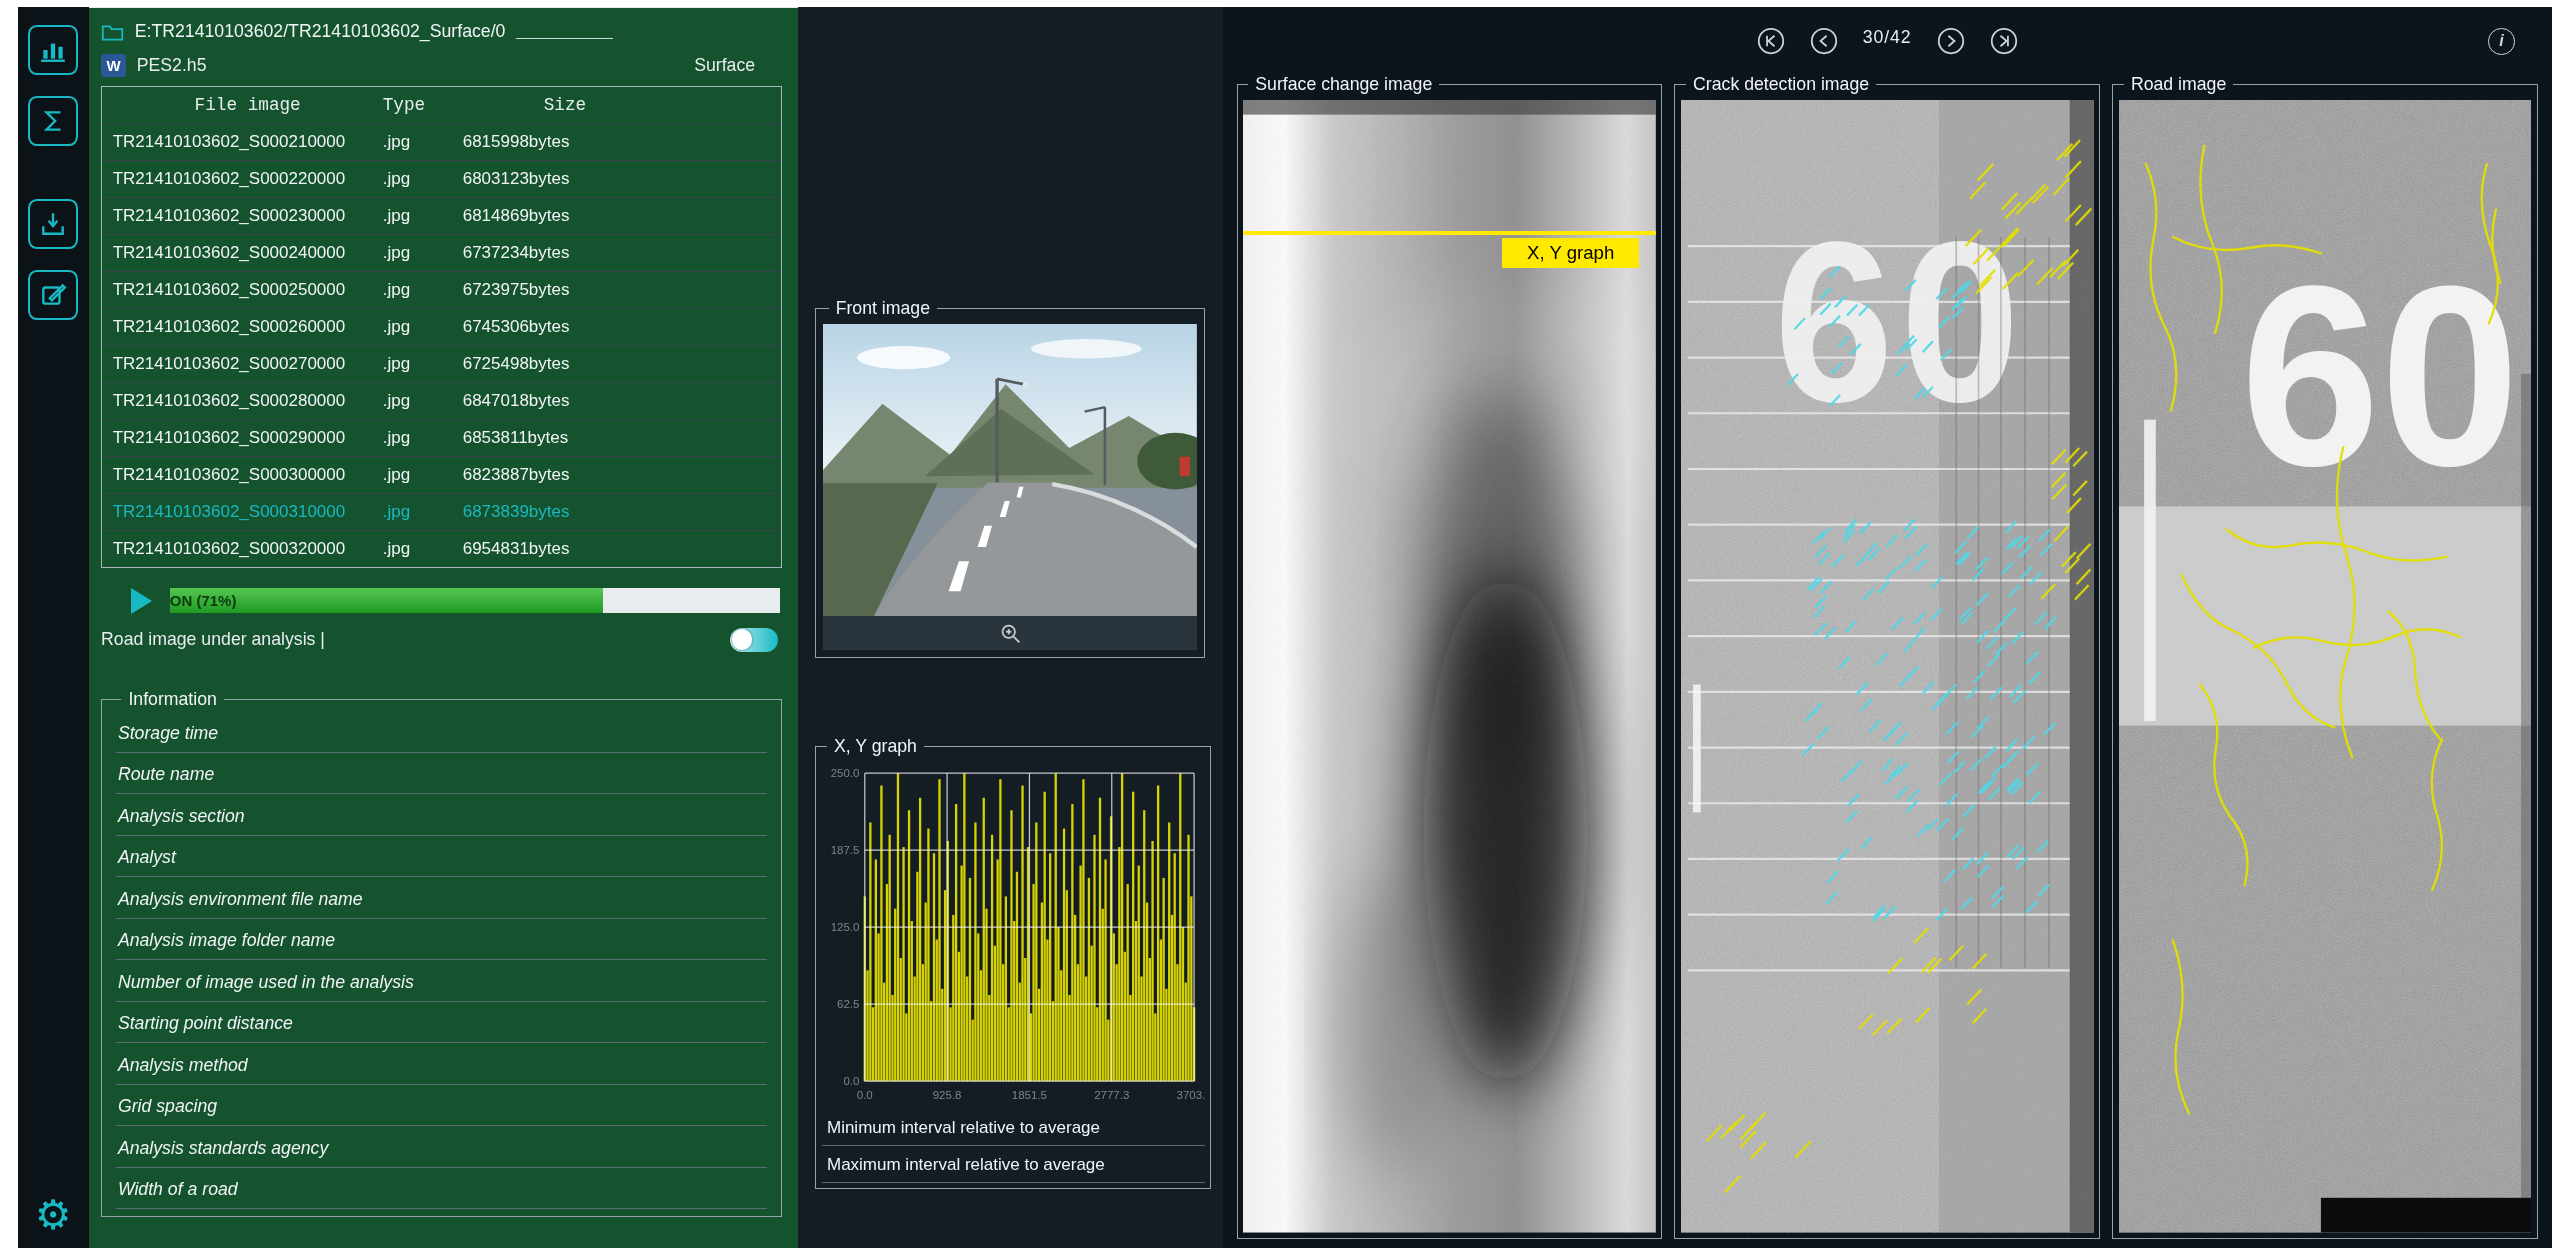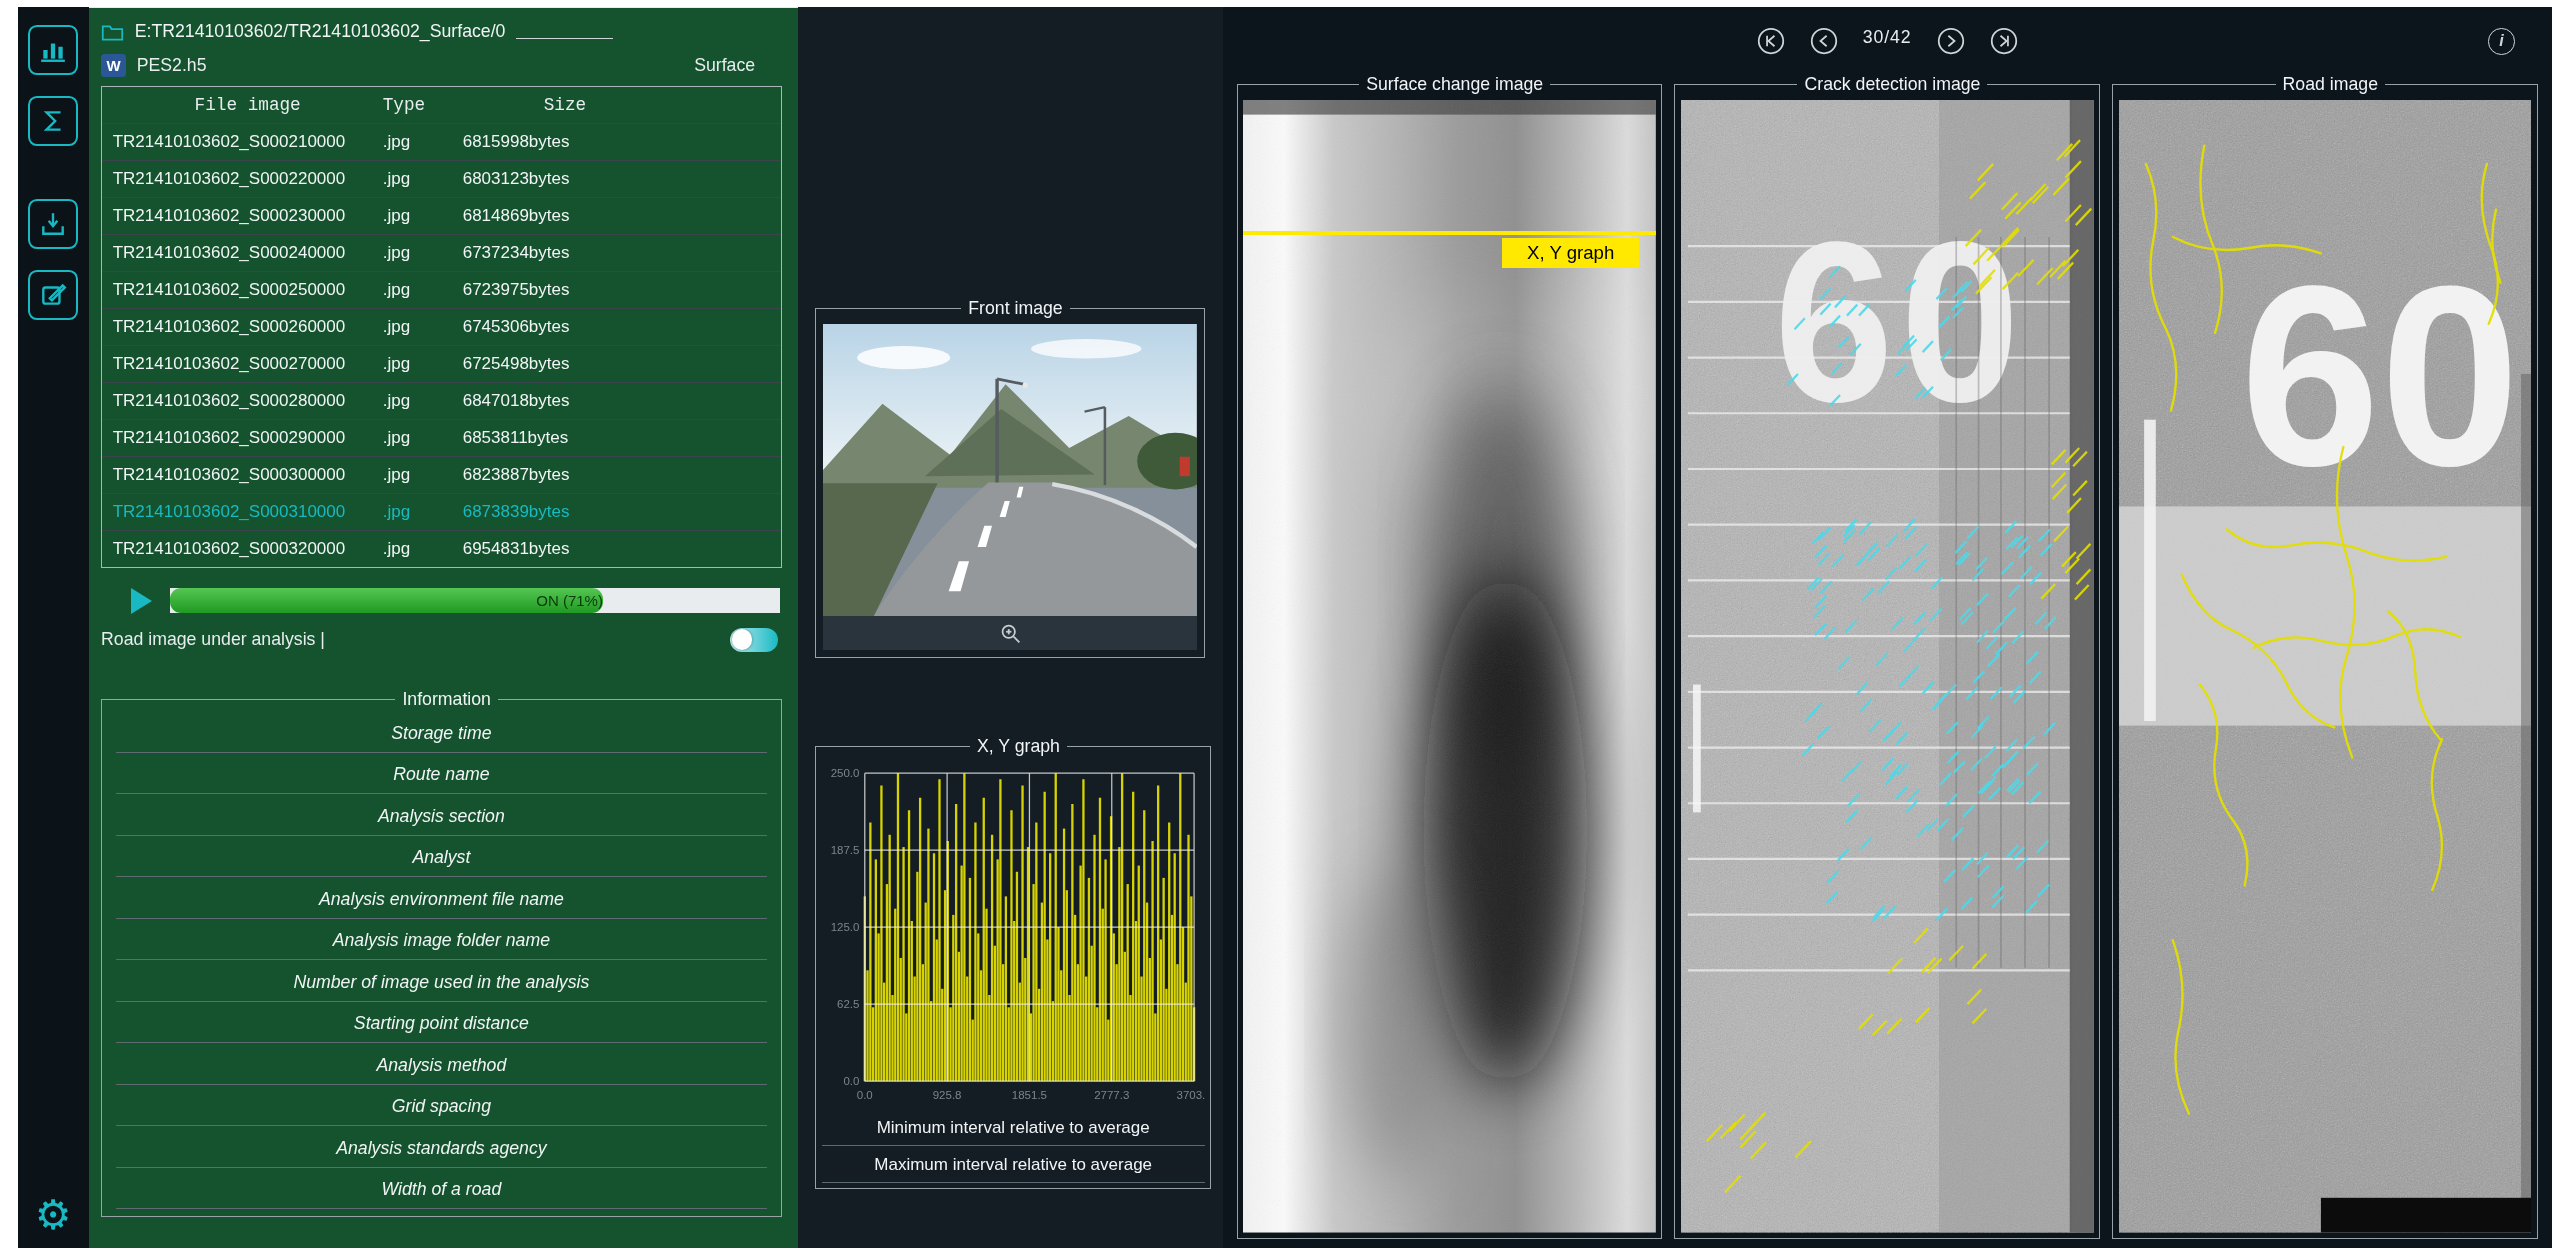--- a/index.html
+++ b/index.html
@@ -44,25 +44,25 @@
   .thead span:nth-child(2) { text-align: left; }
   .thead span:nth-child(3) { text-align: left; padding-left: 55px; }
   .frow {
     display: grid; grid-template-columns: 270px 80px 1fr; padding: 8px 10.6px;
     font-size: 17px; border-top: 0.9px solid #39444c; color: #f2f5f7; cursor: pointer;
   }
   .frow.sel { color: #19b9c3; }
   .progress-row { display: flex; align-items: center; gap: 17.7px; margin-top: 19.5px; padding-left: 30px; }
   .play-btn { width: 0; height: 0; border-left: 21px solid #19b9c3; border-top: 13.3px solid transparent; border-bottom: 13.3px solid transparent; cursor: pointer; }
   .pbar { flex: 1; height: 25px; background: #e9ecee; position: relative; margin-right: 1.8px; }
-  .pfill { height: 100%; background: linear-gradient(180deg, #55c653, #1f9a22); display: flex; align-items: center; justify-content: flex-end; font-size: 15px; color: #0b3a0c; font-weight: normal; border-radius: 11px; }
+  .pfill { height: 100%; background: linear-gradient(180deg, #55c653, #1f9a22); display: flex; align-items: center; justify-content: flex-start; font-size: 15px; color: #0b3a0c; font-weight: bold; }
   .toggle-row { display: flex; align-items: center; justify-content: space-between; gap: 12.4px; margin-top: 14px; font-size: 17.7px; padding-right: 3.5px; }
   .toggle { width: 48px; height: 24px; border-radius: 12.4px; background: linear-gradient(90deg, #bfeef2, #19b9c3); position: relative; cursor: pointer; flex: none; }
   .knob { position: absolute; left: 1.8px; top: 1.8px; width: 20.4px; height: 20.4px; border-radius: 50%; background: #ffffff; box-shadow: 0 0 3.5px rgba(0,0,0,.4); }
-  fieldset { border: 0.9px solid #97a2a9; text-align: center; }
+  fieldset { border: 0.9px solid #97a2a9; }
   legend { padding: 0 7px; margin-left: 5.3px; font-size: 17.7px; color: #f2f5f7; }
   .info-box { margin-top: 37px; padding: 1.8px 14px 7px; }
   .irow { font-size: 17.7px; color: #f2f5f7; padding: 11.5px 1.8px 8px; border-bottom: 0.9px solid #5d6a72; font-style: italic; }
   
   .mid-col { width: 425px; flex: none; background: #141d24; padding: 0 17.7px; display: flex; flex-direction: column; }
   .front-box { margin-top: 291px; padding: 5.3px 7px 0; }
   .photo { height: 292px; position: relative; background: #85909a; overflow: hidden; }
   .photo svg, .imgwrap svg { position: absolute; inset: 0; width: 100%; height: 100%; }
   .zoomstrip { height: 34px; background: #2a343c; display: flex; align-items: center; justify-content: center; cursor: pointer; margin: 0 0 7px; }
   .graph-box { margin-top: 78px; padding: 1.8px 5.3px 5.3px; }

